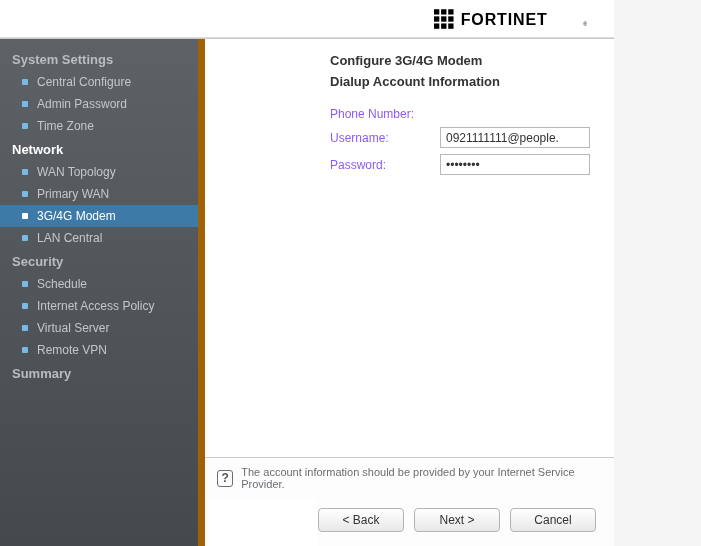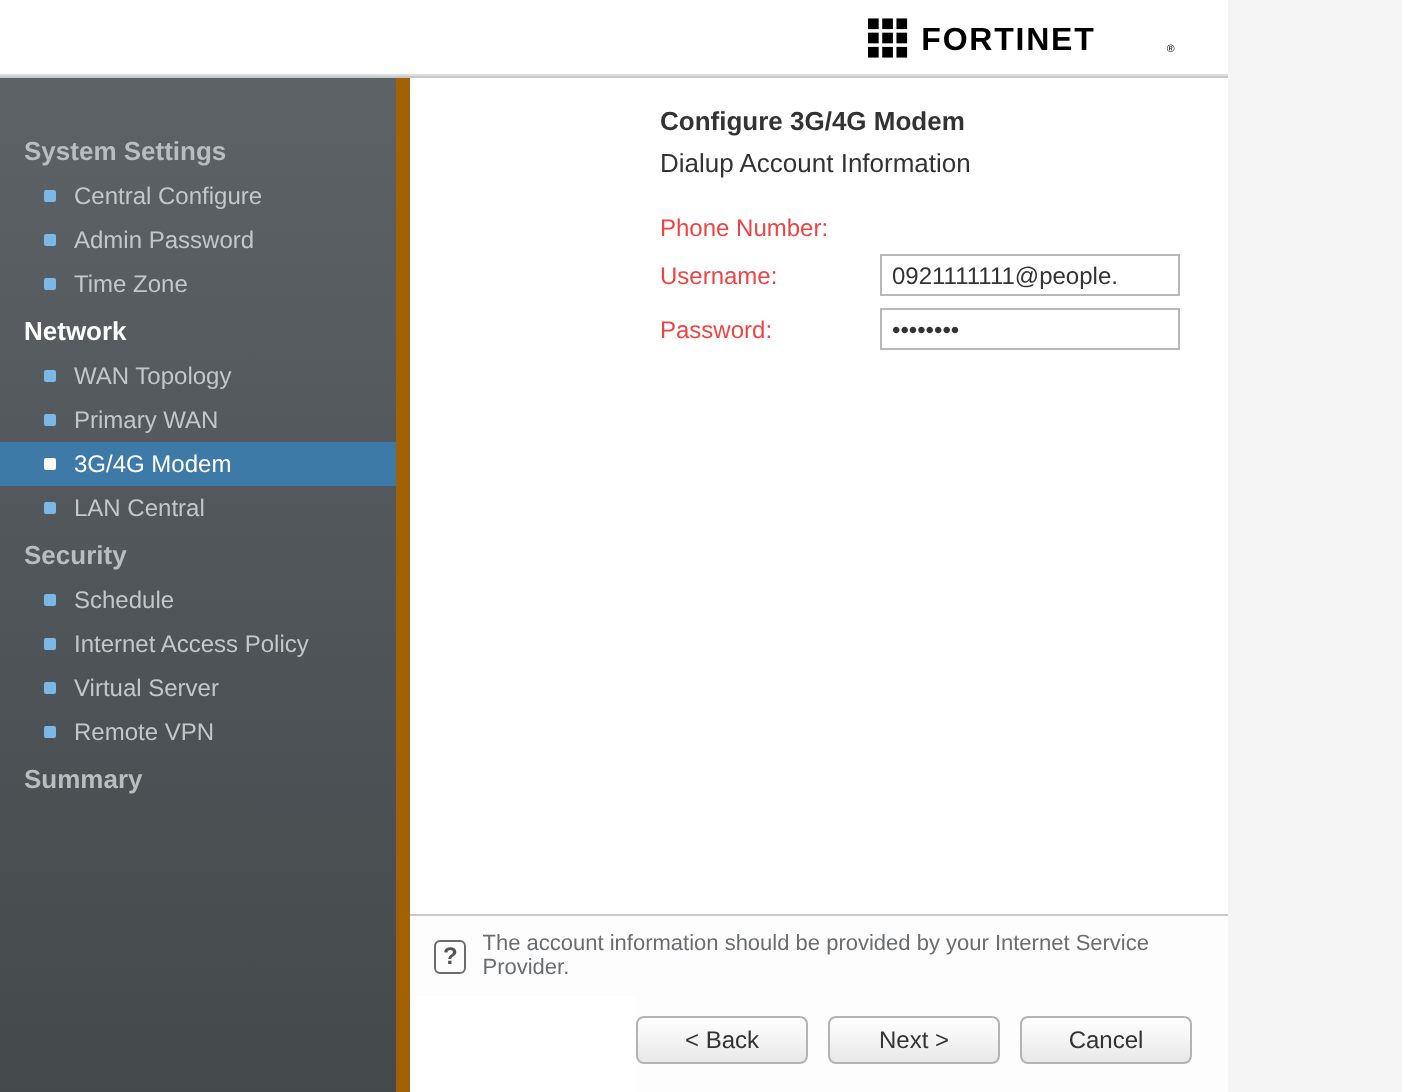--- a/index.html
+++ b/index.html
@@ -33,21 +33,21 @@
 .logo svg { height: 20px; }
 .body {
   flex: 1;
   display: flex;
   overflow: hidden;
   border-top: 1px solid #c9c9c9;
 }
 .sidebar {
   width: 198px;
   background: linear-gradient(to bottom, #5c6266 0%, #44494c 100%);
-  padding-top: 24px;
+  padding-top: 8px;
   flex-shrink: 0;
 }
 .nav-group-title {
   color: #b8bdc0;
   font-size: 13px;
   font-weight: bold;
   padding: 5px 12px 4px 12px;
   cursor: default;
 }
 .nav-item {
@@ -85,33 +85,33 @@
   overflow: auto;
 }
 .page-title {
   font-size: 13px;
   font-weight: bold;
   color: #333333;
   margin-bottom: 6px;
 }
 .sub-title {
   font-size: 13px;
-  font-weight: normal;
+  font-weight: bold;
   color: #333333;
   margin-bottom: 18px;
 }
 .form-row {
   display: flex;
   align-items: center;
   margin-bottom: 6px;
 }
 .form-label {
   width: 110px;
   font-size: 12px;
-  color: #ef4444;
+  color: #8b5cf6;
 }
 .form-input {
   width: 150px;
   height: 21px;
   border: 1px solid #b8b8b8;
   padding: 1px 5px;
   font-size: 12px;
   font-family: inherit;
   color: #333;
 }

